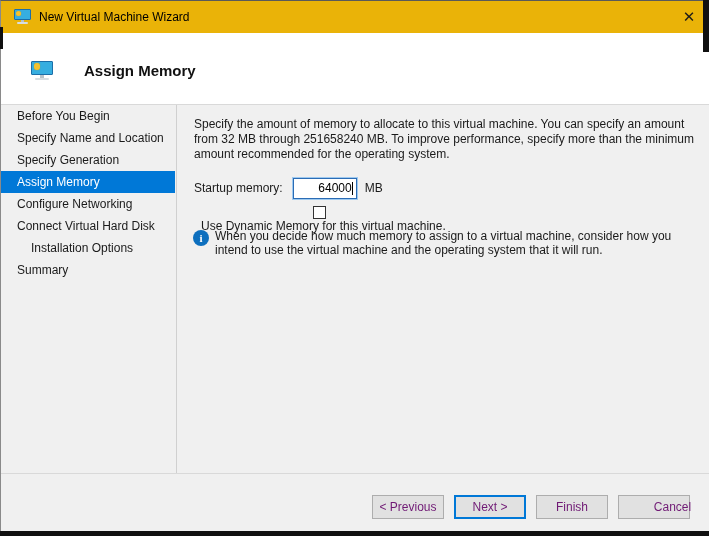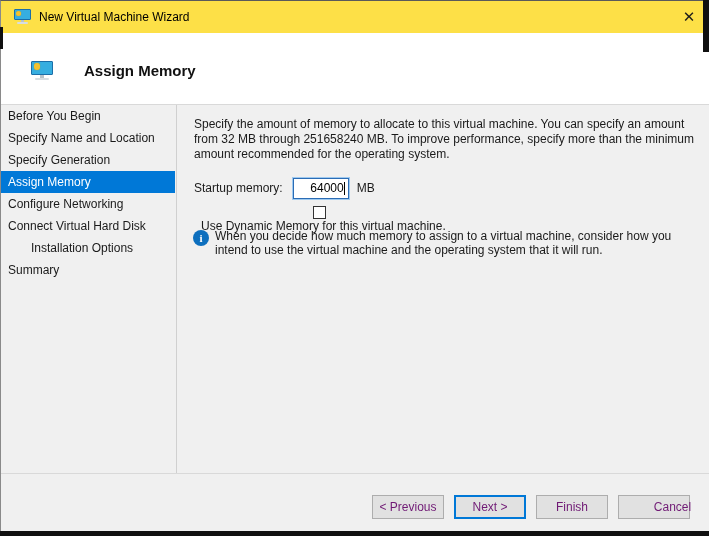--- a/index.html
+++ b/index.html
@@ -2,21 +2,21 @@
 <html><head>
 <meta charset="utf-8">
 <style>
   * { margin:0; padding:0; box-sizing:border-box; }
   html,body { width:709px; height:536px; background:#0d0d0d; overflow:hidden;
               font-family:"Liberation Sans","DejaVu Sans",sans-serif; }
   #dialog { position:absolute; left:0; top:0; width:709px; height:531px;
             background:#f0f0f0; border-left:1px solid #8a8a8a; border-top:1px solid #5a5a5a; }
 
   
-  .titlebar { position:absolute; left:0; top:0; width:100%; height:32px; background:#fde047; }
+  .titlebar { position:absolute; left:0; top:0; width:100%; height:32px; background:#eab308; }
   .titlebar .app-icon { position:absolute; left:13px; top:8px; width:17px; height:15px; }
   .titlebar .title-text { position:absolute; left:38px; top:9px; font-size:12px; color:#000; }
   .close-btn { position:absolute; right:8px; top:4px; width:24px; height:24px;
                display:flex; align-items:center; justify-content:center;
                font-size:15px; color:#1a1a1a; cursor:default; }
 
   
   .headerband { position:absolute; left:0; top:32px; width:100%; height:71px; background:#ffffff; }
   .hdr-icon { position:absolute; left:30px; top:28px; width:22px; height:19px; }
   .hdr-title { position:absolute; left:83px; top:29px; font-size:15px; font-weight:bold; color:#111; }
@@ -29,30 +29,30 @@
   .monitor .sun { position:absolute; left:12%; top:12%; width:30%; height:34%;
                   background:#f2c230; border-radius:50%; box-shadow:0 0 1px #c79912; }
   .monitor .neck { position:absolute; left:40%; bottom:12%; width:20%; height:12%; background:#b9c3c9; }
   .monitor .base { position:absolute; left:18%; bottom:0; width:64%; height:12%;
                    background:#d7dde1; border-radius:1px; }
 
   
   .sidebar { position:absolute; left:0; top:104px; width:176px; height:368px;
              border-right:1px solid #d0d0d0; }
   .side-item { position:relative; height:22px; line-height:22px; font-size:12px;
-               color:#1a1a1a; padding-left:7px; white-space:nowrap; cursor:default; }
+               color:#1a1a1a; padding-left:16px; white-space:nowrap; cursor:default; }
   .side-item.indent { padding-left:30px; }
   .side-item.selected { background:#0078d7; color:#ffffff; width:174px; }
 
   
   .content { position:absolute; left:193px; top:116px; width:506px; }
   .intro { font-size:12px; line-height:15px; color:#1a1a1a; width:502px; }
   .mem-row { position:absolute; left:0; top:60px; height:22px; display:flex; align-items:center; }
   .mem-label { font-size:12px; color:#1a1a1a; margin-right:10px; }
-  .mem-input { width:56px; height:21px; background:#ffffff; border:1px solid #2b6cb5;
+  .mem-input { width:64px; height:21px; background:#ffffff; border:1px solid #2b6cb5;
                outline:1px solid #9ec9ef; outline-offset:0;
                display:flex; align-items:center; justify-content:flex-end;
                font-size:12px; color:#000; padding-right:3px; }
   .caret { width:1px; height:13px; background:#000; margin-left:0px; }
   .mem-unit { font-size:12px; color:#1a1a1a; margin-left:8px; }
 
   .chk-row { position:absolute; left:0; top:89px; display:flex; align-items:center;flex-direction:column; }
   .checkbox { width:13px; height:13px; background:#ffffff; border:1px solid #333333; }
   .chk-label { font-size:12px; color:#1a1a1a; margin-left:7px; }
 

